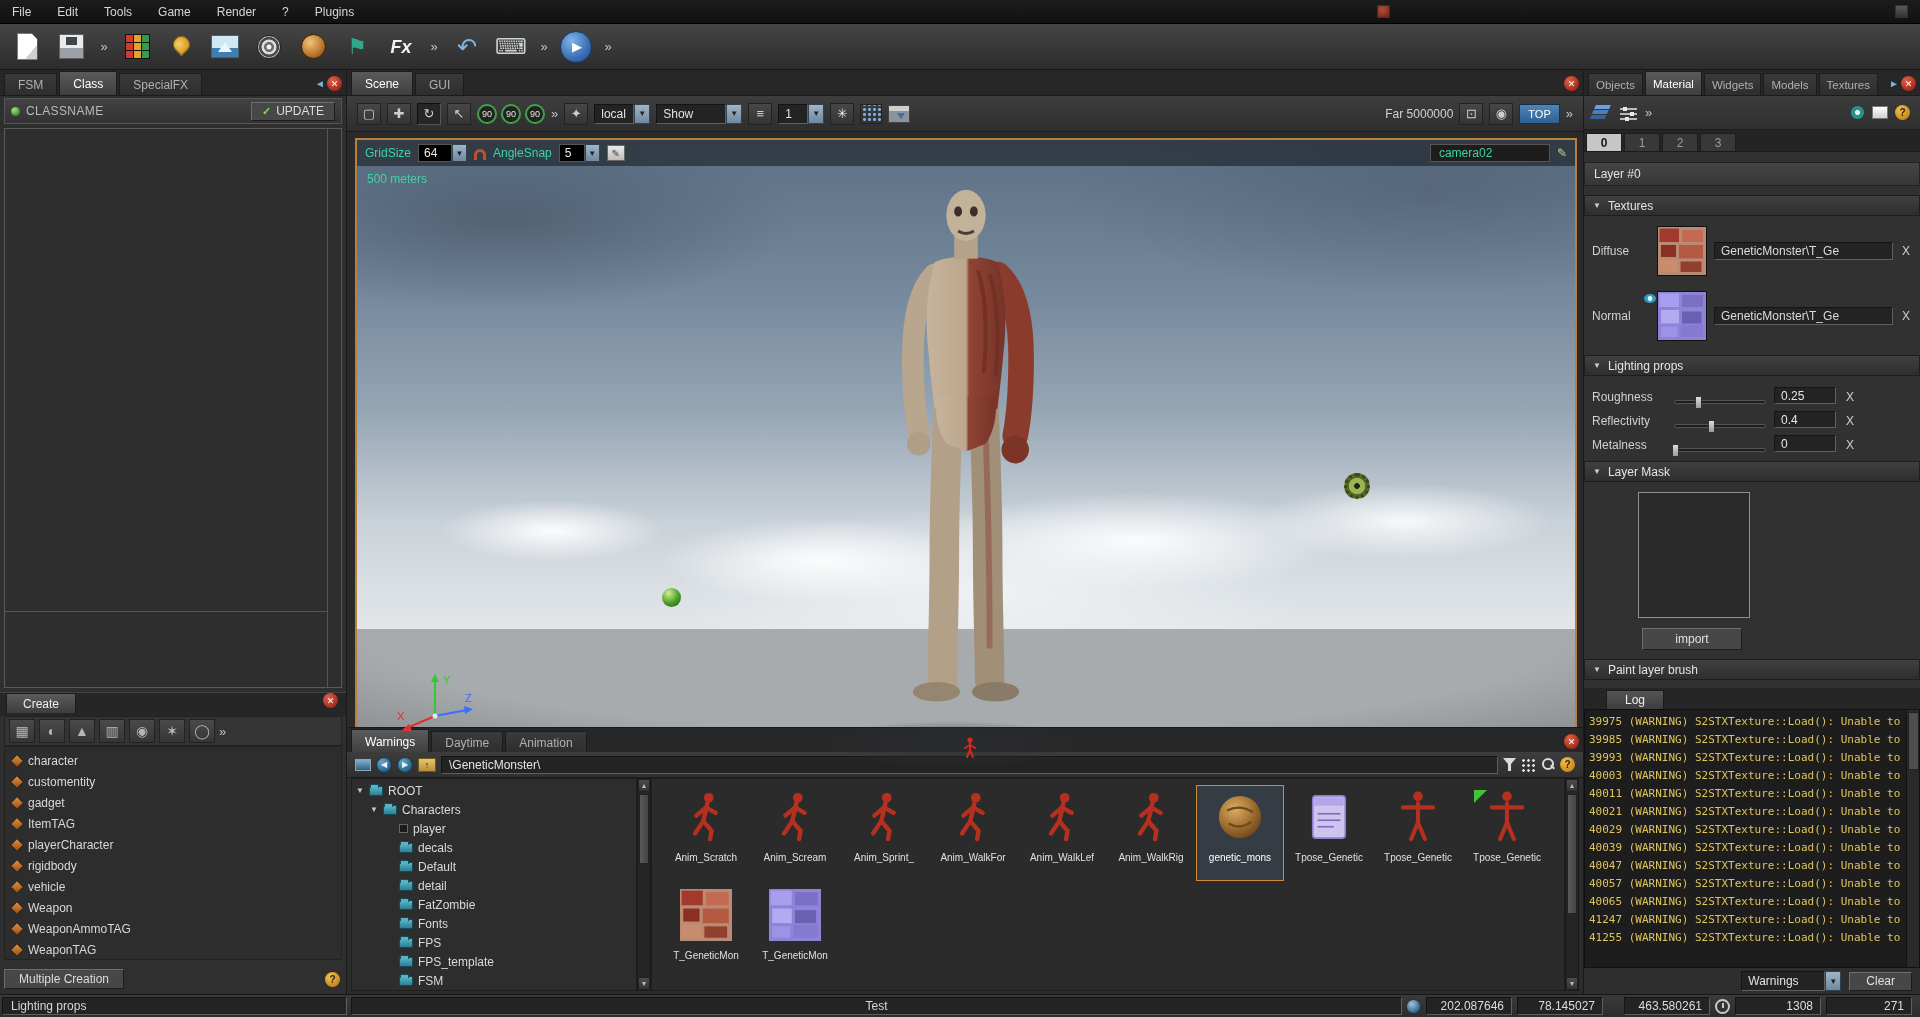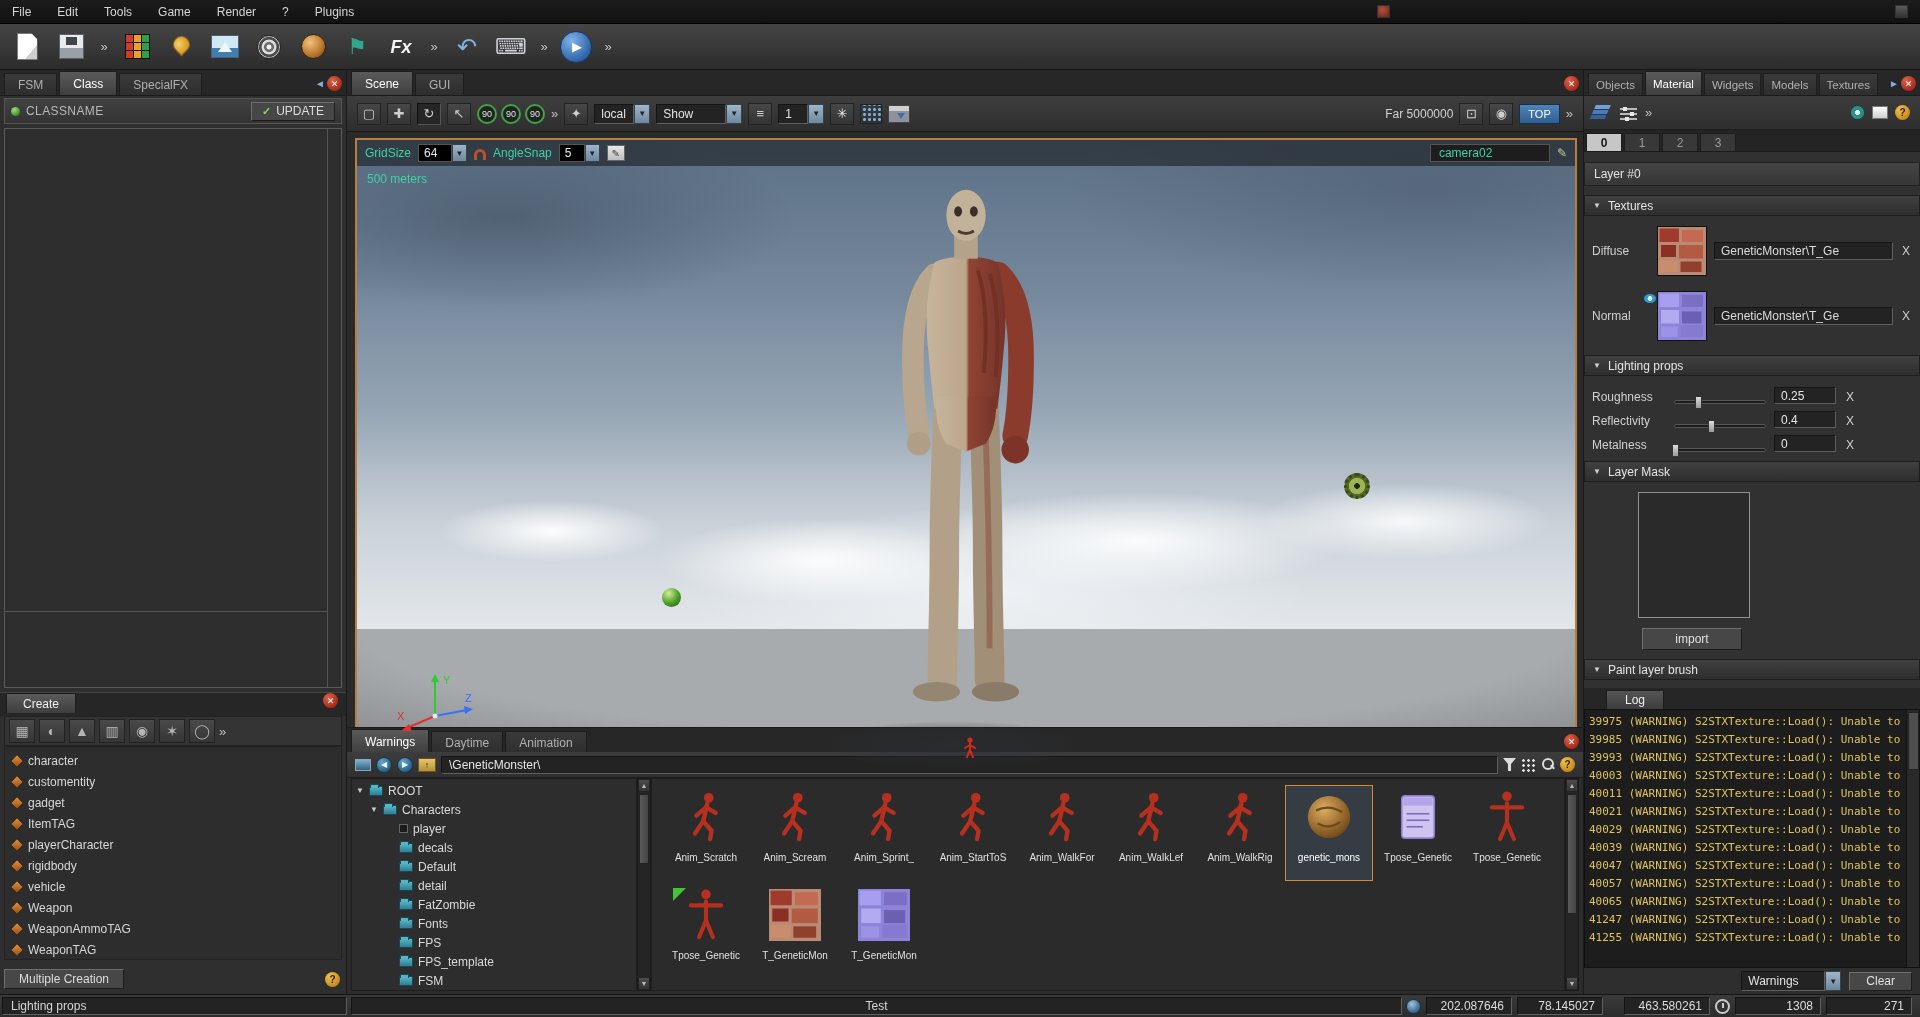--- a/index.html
+++ b/index.html
@@ -806,29 +806,20 @@
           <div class="thumb" data-name="asset-thumbnail" data-type="anim">
             <span class="thumb-img">
               <svg class="f-anim" viewBox="0 0 32 40">
                 <use href="#sym-anim"></use>
               </svg>
 
             </span>
             <span class="thumb-label">Anim_Sprint_</span>
           </div>
 
-          <div class="thumb" data-name="asset-thumbnail" data-type="anim">
-            <span class="thumb-img">
-              <svg class="f-anim" viewBox="0 0 32 40">
-                <use href="#sym-anim"></use>
-              </svg>
-
-            </span>
-            <span class="thumb-label">Anim_StartToS</span>
-          </div>
 
           <div class="thumb" data-name="asset-thumbnail" data-type="anim">
             <span class="thumb-img">
               <svg class="f-anim" viewBox="0 0 32 40">
                 <use href="#sym-anim"></use>
               </svg>
 
             </span>
             <span class="thumb-label">Anim_WalkFor</span>
           </div>

